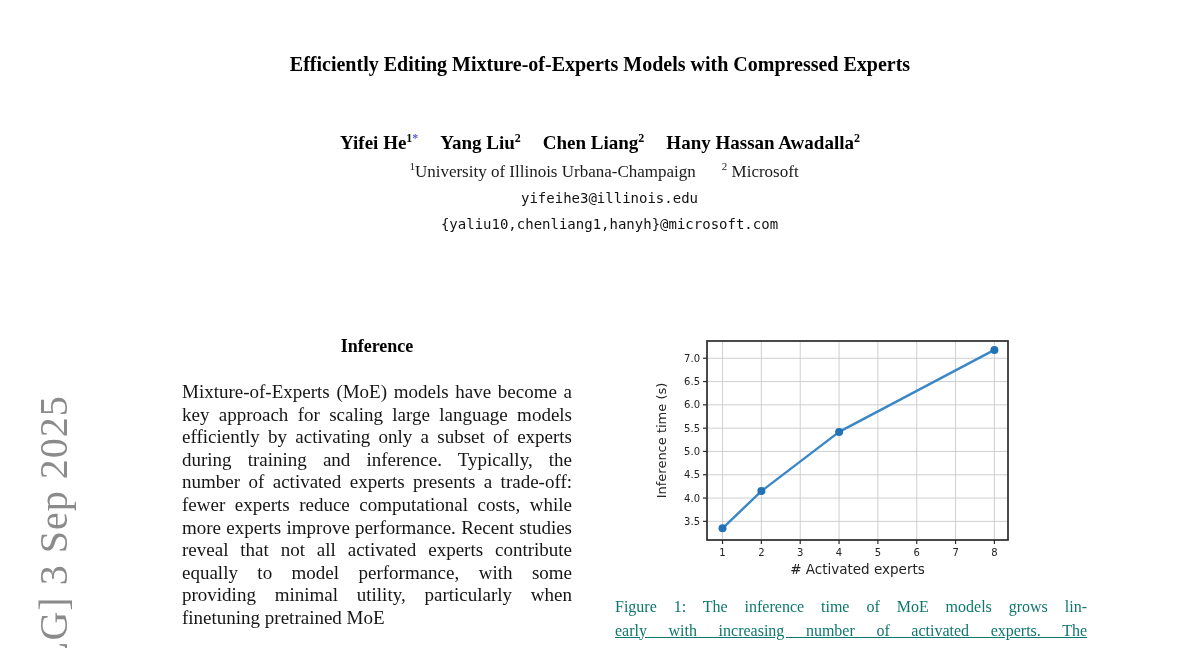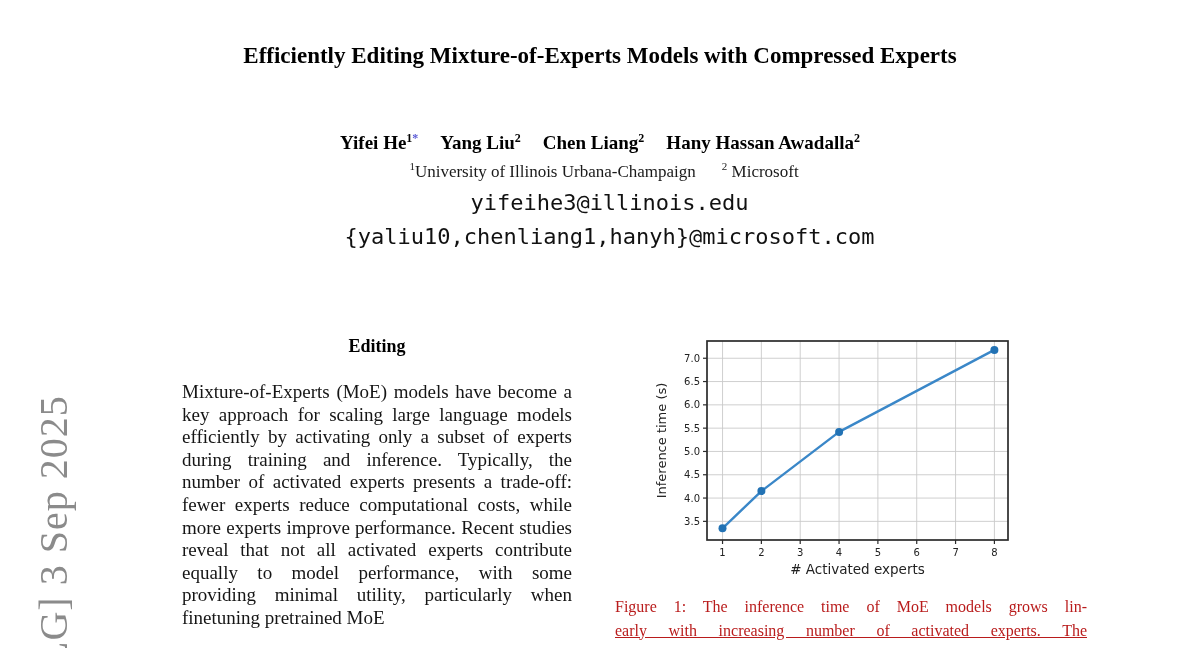--- a/index.html
+++ b/index.html
@@ -9,42 +9,42 @@
     font-family:"Liberation Serif", serif;
   }
   
   .arxiv-stamp {
     position:absolute; top:666px; left:30px;
     transform:rotate(-90deg); transform-origin:0 0;
     font-size:40px; letter-spacing:1px; color:#8b8b8b; white-space:nowrap;
   }
   
   .center-col { position:absolute; left:0; right:0; text-align:center; }
-  .title { top:43px; font-size:23px; font-weight:bold; color:#000; }
+  .title { top:53px; font-size:20px; font-weight:bold; color:#000; }
   .authors-line { top:131px; font-size:19px; font-weight:bold; color:#000; white-space:nowrap; }
   .author { margin:0 11px; }
   .a-sup { font-size:12px; font-weight:bold; }
   .a-mark { color:#5b5bd6; }
   .affiliation { top:160px; font-size:17px;padding-left:8px; }
   .affil-sup { font-size:11px; }
   .affil-gap { display:inline-block; width:26px; }
-  .email-line { font-family:"DejaVu Sans Mono", monospace; font-size:22px; color:#111;padding-left:19px; }
+  .email-line { font-family:"DejaVu Sans Mono", monospace; font-size:14px; color:#111;padding-left:19px; }
   .email-1 { top:190px; }
-  .email-2 { top:224px; }
+  .email-2 { top:216px; }
   
   .abstract-block { position:absolute; left:182px; top:336px; width:390px; }
   .abstract-heading { text-align:center; font-size:18px; font-weight:bold; color:#000; margin-bottom:24px; }
   .abstract-body {
     font-size:19px; line-height:22.6px; text-align:justify; color:#151515;
   }
   
   .figure-chart { position:absolute; left:650px; top:330px; width:370px; height:258px; }
   .figure-caption {
     position:absolute; left:615px; top:595px; width:472px;
-    font-size:16px; line-height:23.5px; color:#b91c1c;
+    font-size:16px; line-height:23.5px; color:#0f766e;
   }
   .caption-line-1 { text-align:justify; text-align-last:justify; }
   .caption-line-2 { text-align:justify; text-align-last:justify;text-decoration:underline; }
 </style>
 </head>
 <body>
 
 <div class="page">
 
   <div class="arxiv-stamp">LG] 3 Sep 2025</div>
@@ -56,21 +56,21 @@
   </div>
 
   <div class="center-col affiliation">
     <sup class="affil-sup">1</sup><span>University of Illinois Urbana-Champaign</span><span class="affil-gap"></span><sup class="affil-sup">2</sup><span> Microsoft</span>
   </div>
 
   <div class="center-col email-line email-1">yifeihe3@illinois.edu</div>
   <div class="center-col email-line email-2">{yaliu10,chenliang1,hanyh}@microsoft.com</div>
 
   <div class="abstract-block">
-    <div class="abstract-heading">Editing</div>
+    <div class="abstract-heading">Inference</div>
     <div class="abstract-body">Mixture-of-Experts (MoE) models have become a key approach for scaling large language models efficiently by activating only a subset of experts during training and inference. Typically, the number of activated experts presents a trade-off: fewer experts reduce computational costs, while more experts improve performance. Recent studies reveal that not all activated experts contribute equally to model performance, with some providing minimal utility, particularly when finetuning pretrained MoE</div>
   </div>
 
   <svg class="figure-chart" id="chart-svg" width="370" height="258" viewBox="0 0 370 258" xmlns="http://www.w3.org/2000/svg">
       <line x1="72.53548387096774" y1="11" x2="72.53548387096774" y2="210" stroke="#c9c9c9" stroke-width="0.9"></line>
       <line x1="111.3741935483871" y1="11" x2="111.3741935483871" y2="210" stroke="#c9c9c9" stroke-width="0.9"></line>
       <line x1="150.21290322580646" y1="11" x2="150.21290322580646" y2="210" stroke="#c9c9c9" stroke-width="0.9"></line>
       <line x1="189.05161290322582" y1="11" x2="189.05161290322582" y2="210" stroke="#c9c9c9" stroke-width="0.9"></line>
       <line x1="227.89032258064518" y1="11" x2="227.89032258064518" y2="210" stroke="#c9c9c9" stroke-width="0.9"></line>
       <line x1="266.72903225806454" y1="11" x2="266.72903225806454" y2="210" stroke="#c9c9c9" stroke-width="0.9"></line>

